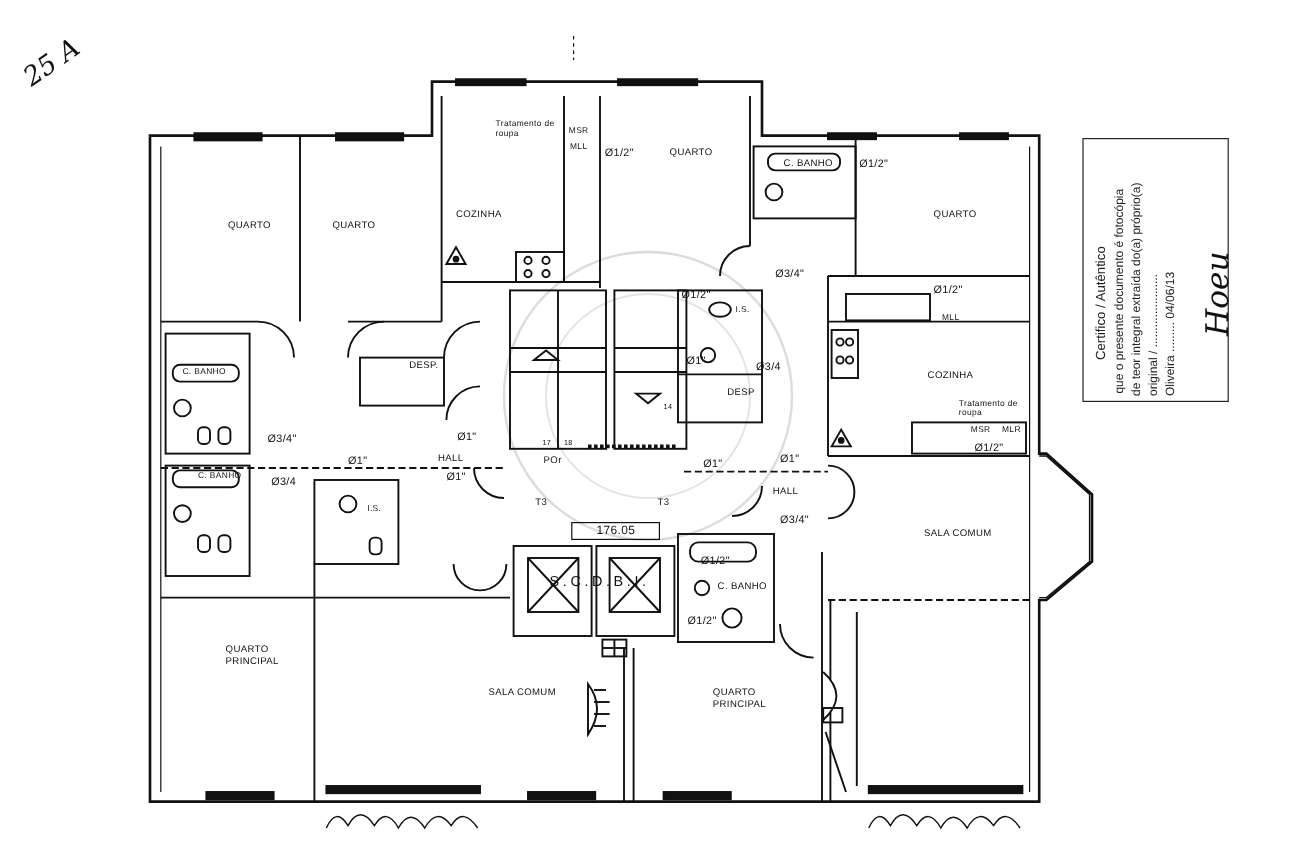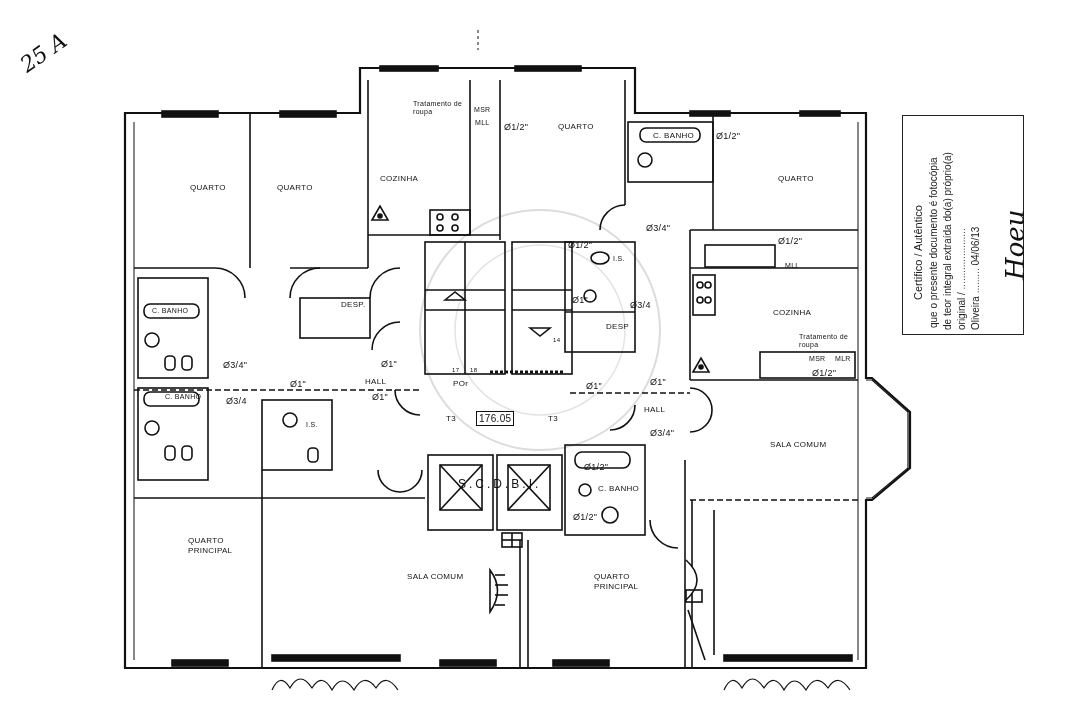--- a/index.html
+++ b/index.html
@@ -1,20 +1,20 @@
 <!DOCTYPE html>
 <html><head>
 <meta charset="utf-8">
 <style>
   html,body{margin:0;padding:0;background:#ffffff;}
   body{width:1090px;height:720px;position:relative;overflow:hidden;font-family:"Liberation Sans",sans-serif;color:#111;}
   svg{position:absolute;left:0;top:0;}
   .lbl{position:absolute;font-family:"Liberation Sans",sans-serif;font-size:8px;color:#111;letter-spacing:0.3px;white-space:nowrap;text-transform:uppercase;}
   .lbl.big{font-size:12px;letter-spacing:3px;margin-top:40px;}
-  .lbl.area{font-size:10px;border:1px solid #111;padding:1px 2px;}
+  .lbl.area{font-size:10px;border:1px solid #111;padding:1px 20px;margin-top:24px;}
   .lbl.pipe{font-size:9px;}
   .stamp-box{position:absolute;left:902px;top:115px;width:120px;height:218px;border:1.5px solid #222;}
   .stamp-text{position:absolute;font-size:10px;color:#222;white-space:nowrap;transform:rotate(-90deg);transform-origin:left top;}
   .sig{position:absolute;font-family:"DejaVu Serif",serif;font-style:italic;color:#111;}
 </style>
 </head>
 <body>
 
 <svg width="1090" height="720" viewBox="0 0 1090 720" xmlns="http://www.w3.org/2000/svg">
   <g fill="none" stroke="#111" stroke-width="1.6">

